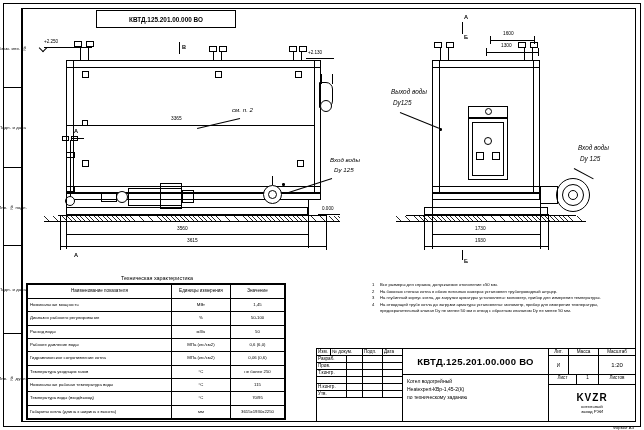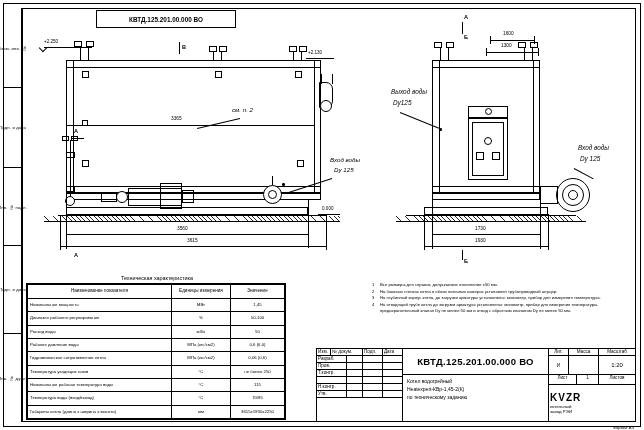--- a/index.html
+++ b/index.html
@@ -408,21 +408,21 @@
     <div class="cell nb" style="left:282px;top:0;width:36px;height:7px;text-align:center;">Масштаб</div>
 
     <div class="cell" style="left:232px;top:7px;width:20px;height:19px;text-align:center;line-height:19px;">И</div>
     <div class="cell" style="left:252px;top:7px;width:30px;height:19px;"></div>
     <div class="cell nb" style="left:282px;top:7px;width:36px;height:19px;text-align:center;line-height:19px;font-size:6px;">1:20</div>
 
     <div class="cell" style="left:232px;top:26px;width:28px;height:10px;text-align:center;">Лист</div>
     <div class="cell" style="left:260px;top:26px;width:22px;height:10px;text-align:center;">1</div>
     <div class="cell nb" style="left:282px;top:26px;width:36px;height:10px;text-align:center;">Листов</div>
 
-    <div class="cell nb nbb" style="left:232px;top:36px;width:86px;height:36px;display:flex;align-items:flex-start;justify-content:center;flex-direction:column;">
+    <div class="cell nb nbb" style="left:232px;top:36px;width:86px;height:36px;display:flex;align-items:center;justify-content:center;flex-direction:column;">
       <div class="kv-logo">KVZR</div>
       <div style="font-size:4.4px;margin-top:1px;">котельный</div>
       <div style="font-size:4.4px;">завод РЭИ</div>
     </div>
   </div>
 
   <div style="position:absolute;right:10px;bottom:0px;font-size:4.2px;">Формат А3</div>
 
 </div>
 

